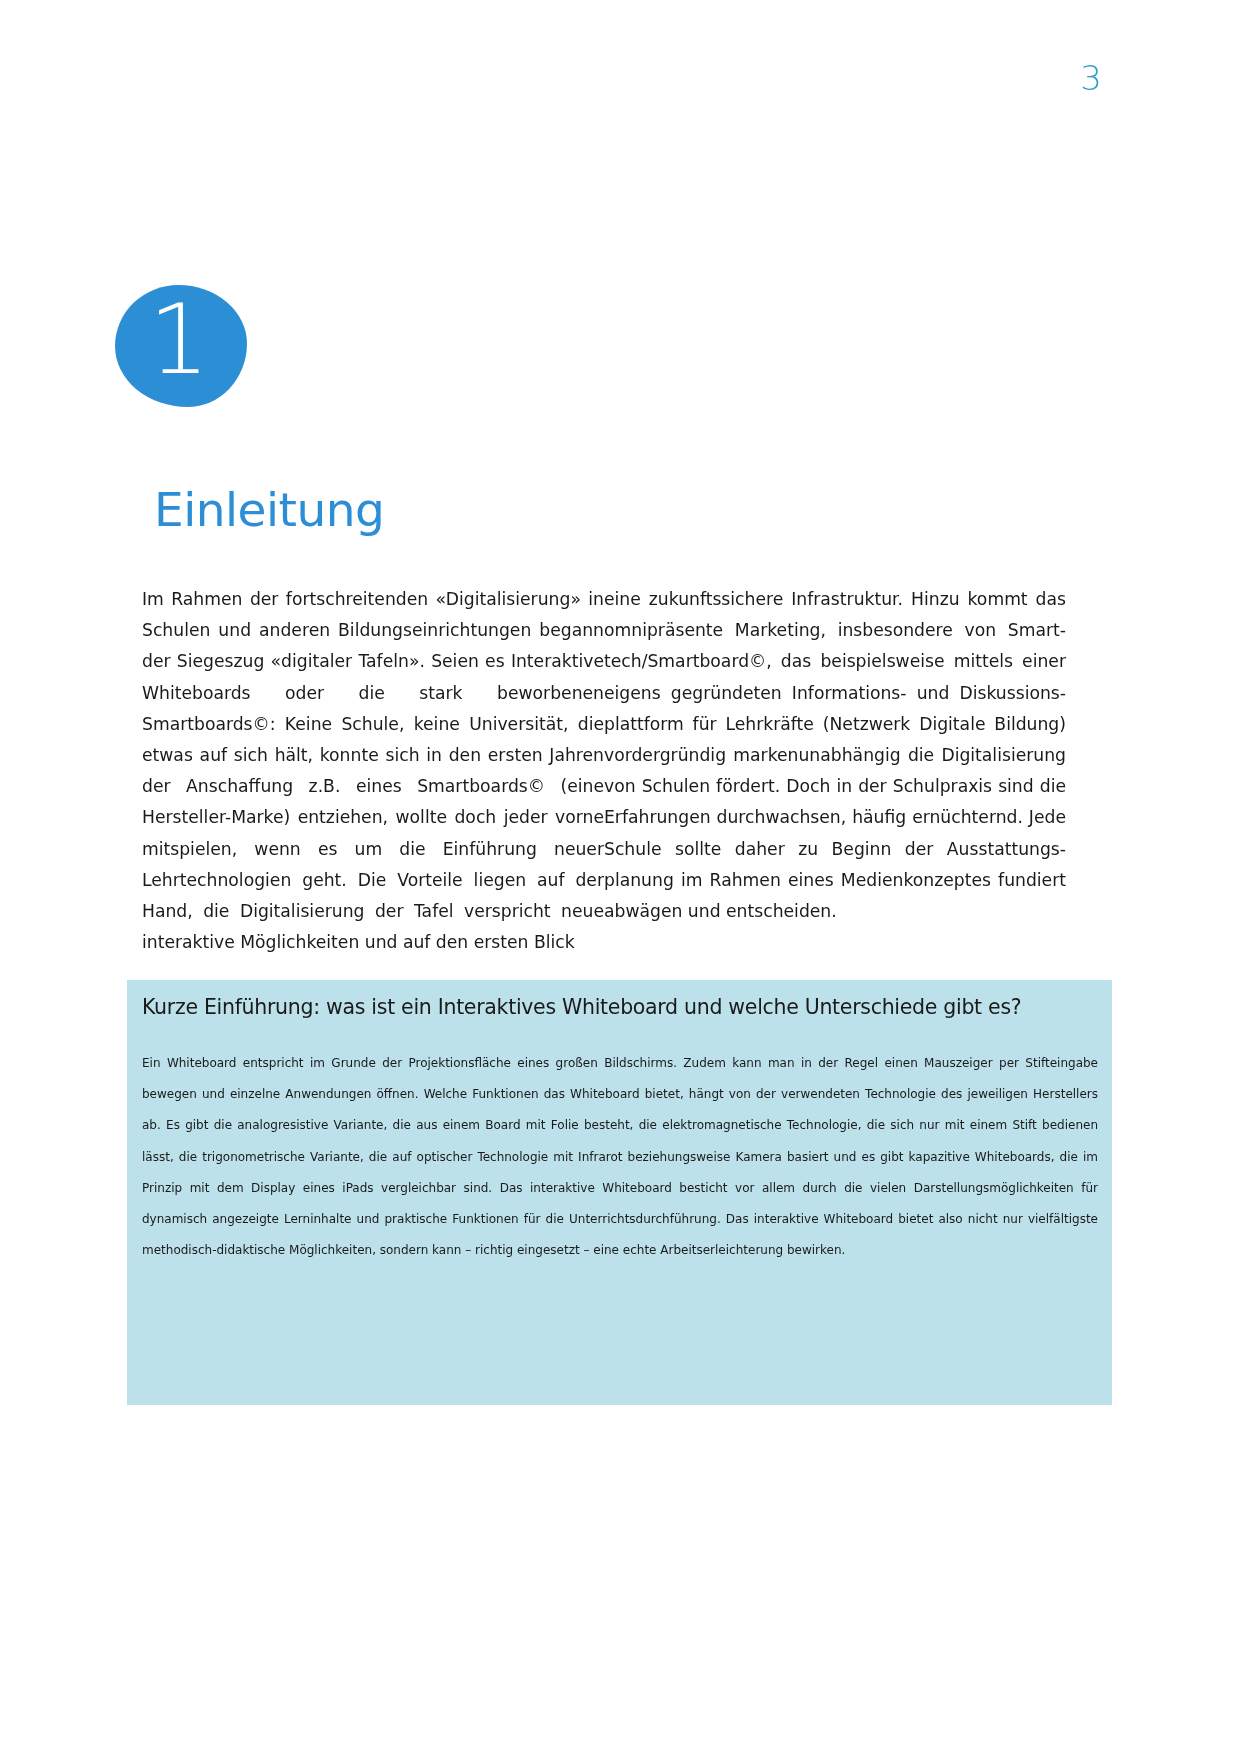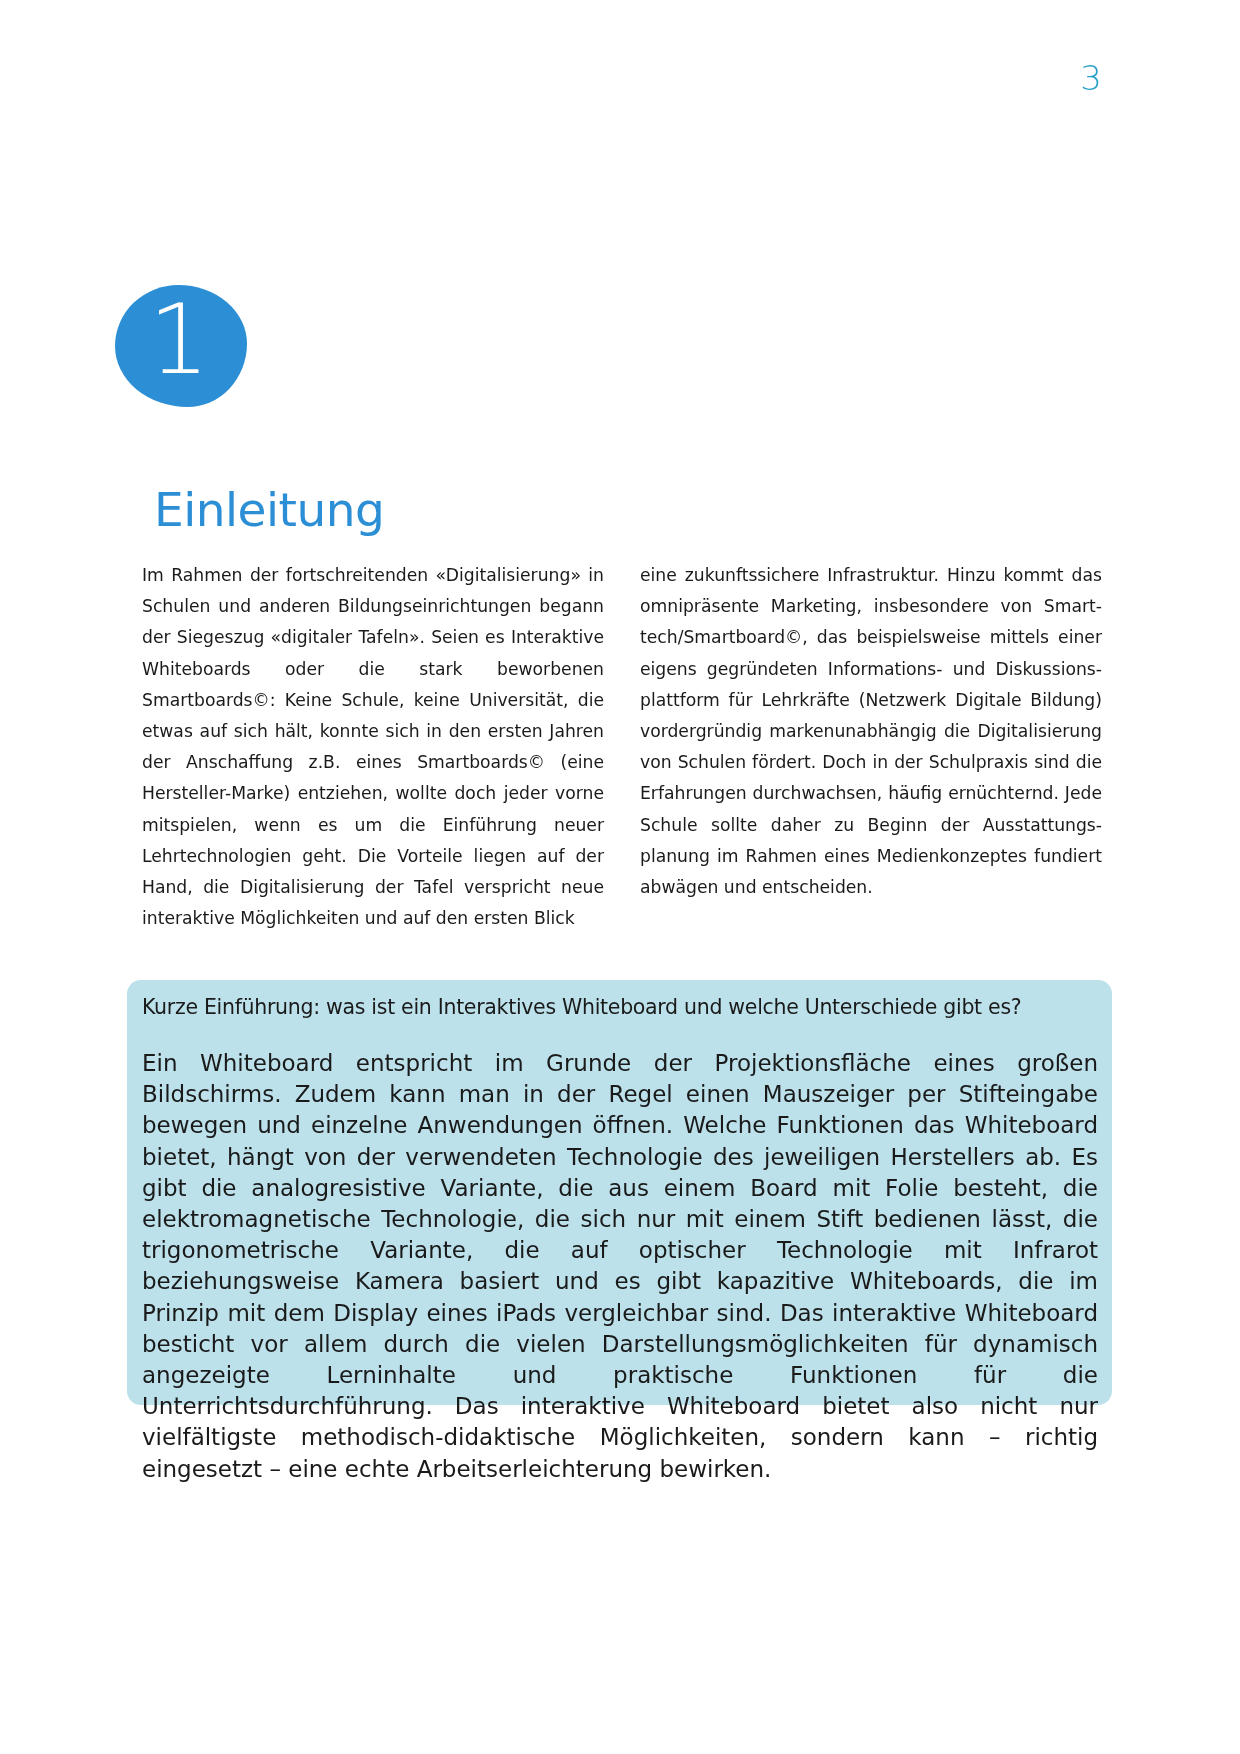--- a/index.html
+++ b/index.html
@@ -52,24 +52,23 @@
       margin: 12px;
       font-family: "DejaVu Sans", sans-serif;
       font-weight: normal;
       font-size: 47px;
       color: #2c8fd6;
       letter-spacing: -0.5px;
     }
     .columns {
       position: absolute;
       left: 142px;
-      top: 560px;
+      top: 584px;
       width: 960px;
       display: flex;
-      justify-content: space-between;
     }
     .col {
       width: 462px;
       font-family: "DejaVu Sans", sans-serif;
       font-size: 17.2px;
       line-height: 31.2px;
       text-align: justify;
       color: #1a1a1a;
       hyphens: manual;
     }
@@ -81,35 +80,34 @@
     }
     .info-box {
       position: absolute;
       left: 127px;
       top: 980px;
       width: 985px;
       height: 425px;
       background: #bce1eb;
       box-sizing: border-box;
       padding: 0 14px 0 15px;
-      border-radius: 14px;
     }
     .info-title {
       margin: 0;
       padding-top: 15px;
       font-family: "DejaVu Sans", sans-serif;
       font-weight: normal;
       font-size: 20.5px;
       color: #1a1a1a;
       letter-spacing: -0.3px;
     }
     .info-text {
       margin: 29px 0 0 0;
       font-family: "DejaVu Sans", sans-serif;
-      font-size: 23px;
+      font-size: 12px;
       line-height: 31.2px;
       text-align: justify;
       color: #1a1a1a;
     }
   </style>
 </head>
 <body>
 
 <div class="page-number">3</div>
 

